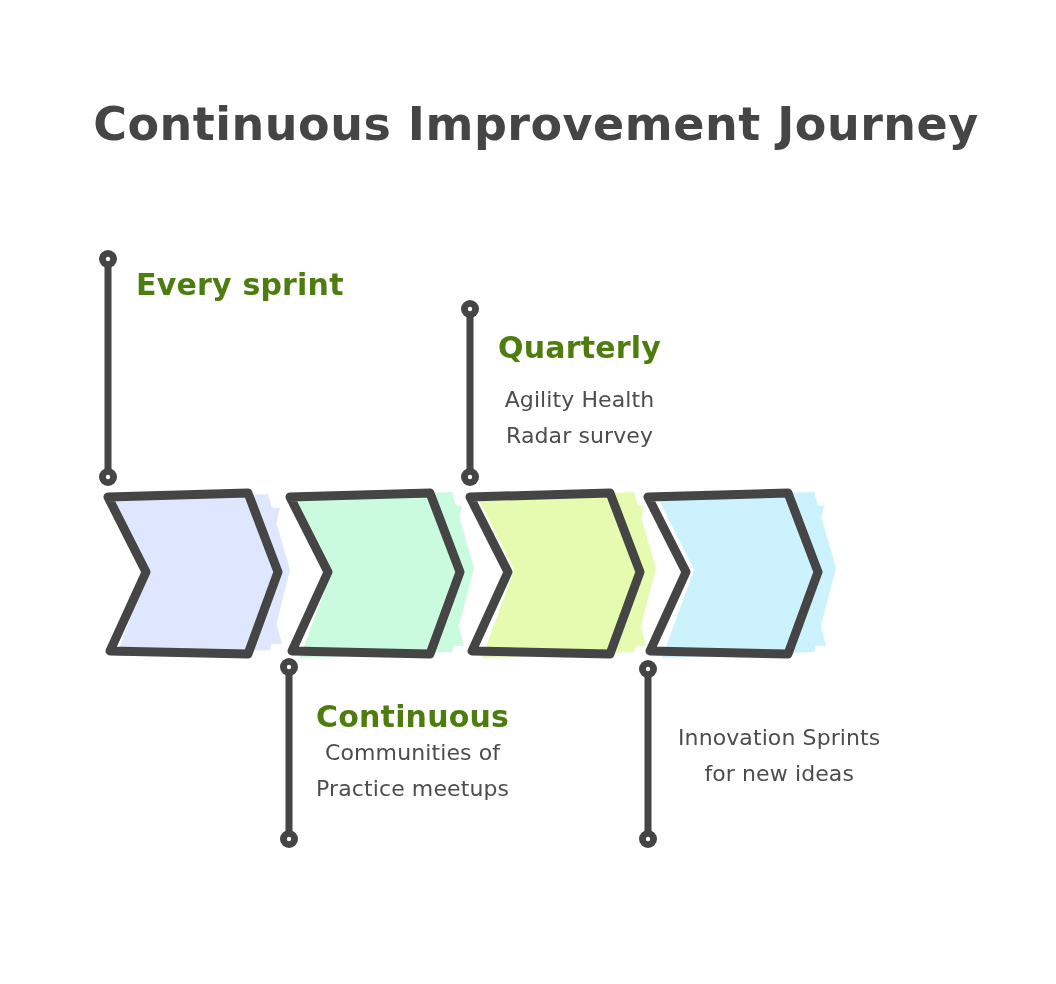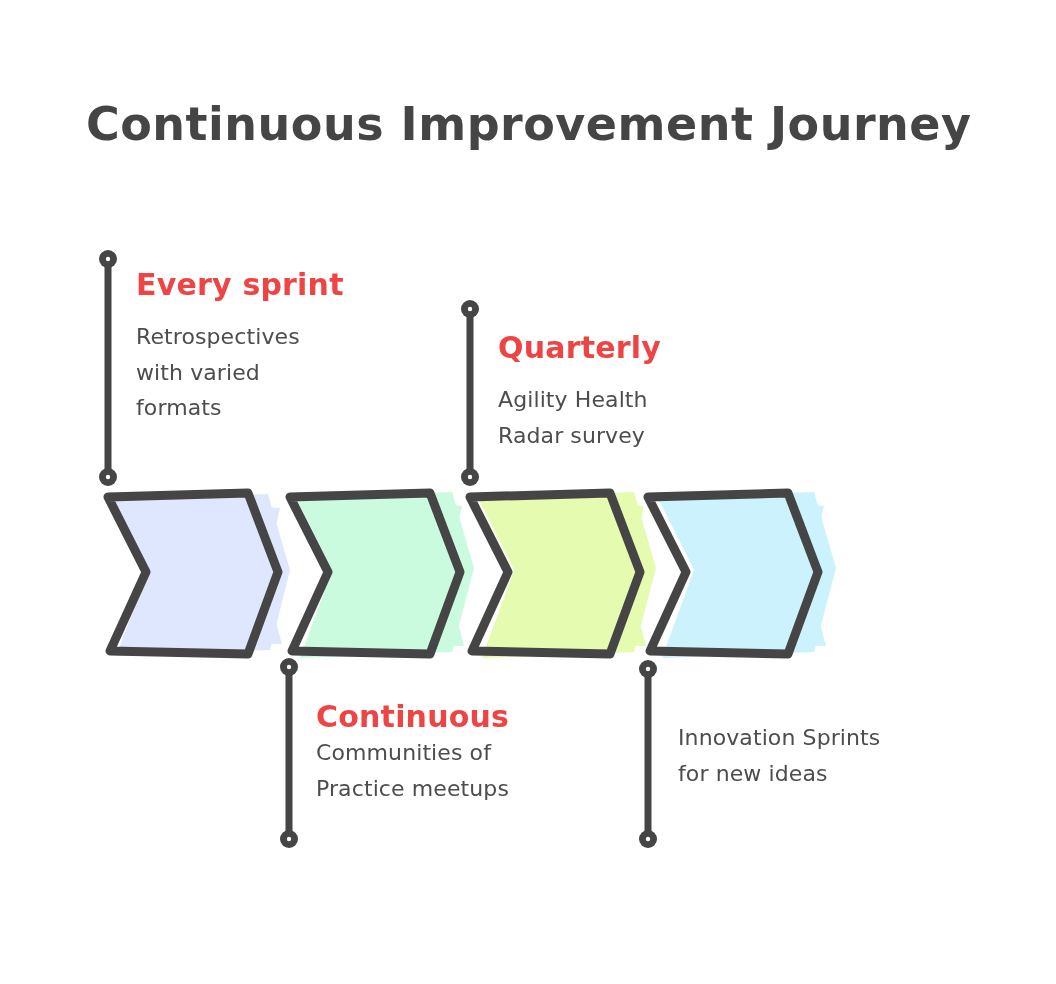--- a/index.html
+++ b/index.html
@@ -16,20 +16,21 @@
     font-family: "DejaVu Sans", sans-serif;
     -webkit-font-smoothing: antialiased;
   }
 
   #canvas {
     position: absolute;
     left: 0;
     top: 0;
     width: 1056px;
     height: 984px;
+    text-align: center;
   }
 
   
   .title {
     position: absolute;
     left: 86px;
     top: 98px;
     width: 900px;
     font-family: "DejaVu Sans", sans-serif;
     font-size: 46px;
@@ -51,21 +52,21 @@
   }
 
   
   .callout {
     position: absolute;
   }
   .callout-head {
     font-family: "DejaVu Sans", sans-serif;
     font-size: 30px;
     font-weight: 700;
-    color: #ef4444;
+    color: #4d7c0f;
     line-height: 1.1;
     white-space: nowrap;
     letter-spacing: 0.2px;
   }
   .callout-body {
     font-family: "DejaVu Sans", sans-serif;
     font-size: 22px;
     font-weight: 400;
     color: #4d4d4d;
     line-height: 1.62;
@@ -166,23 +167,20 @@
       <line x1="648" y1="669" x2="648" y2="839" stroke="#454545" stroke-width="7" stroke-linecap="round"></line>
       <circle cx="648" cy="669" r="9" fill="#454545"></circle>
       <circle cx="648" cy="669" r="2.2" fill="#ffffff"></circle>
       <circle cx="648" cy="839" r="9" fill="#454545"></circle>
       <circle cx="648" cy="839" r="2.2" fill="#ffffff"></circle>
     </g>
   </svg>
 
   <div class="callout" id="callout-1">
     <div class="callout-head">Every sprint</div>
-    <div class="callout-body">Retrospectives
-with varied
-formats</div>
   </div>
 
   <div class="callout" id="callout-2">
     <div class="callout-head">Quarterly</div>
     <div class="callout-body">Agility Health
 Radar survey</div>
   </div>
 
   <div class="callout" id="callout-3">
     <div class="callout-head">Continuous</div>

